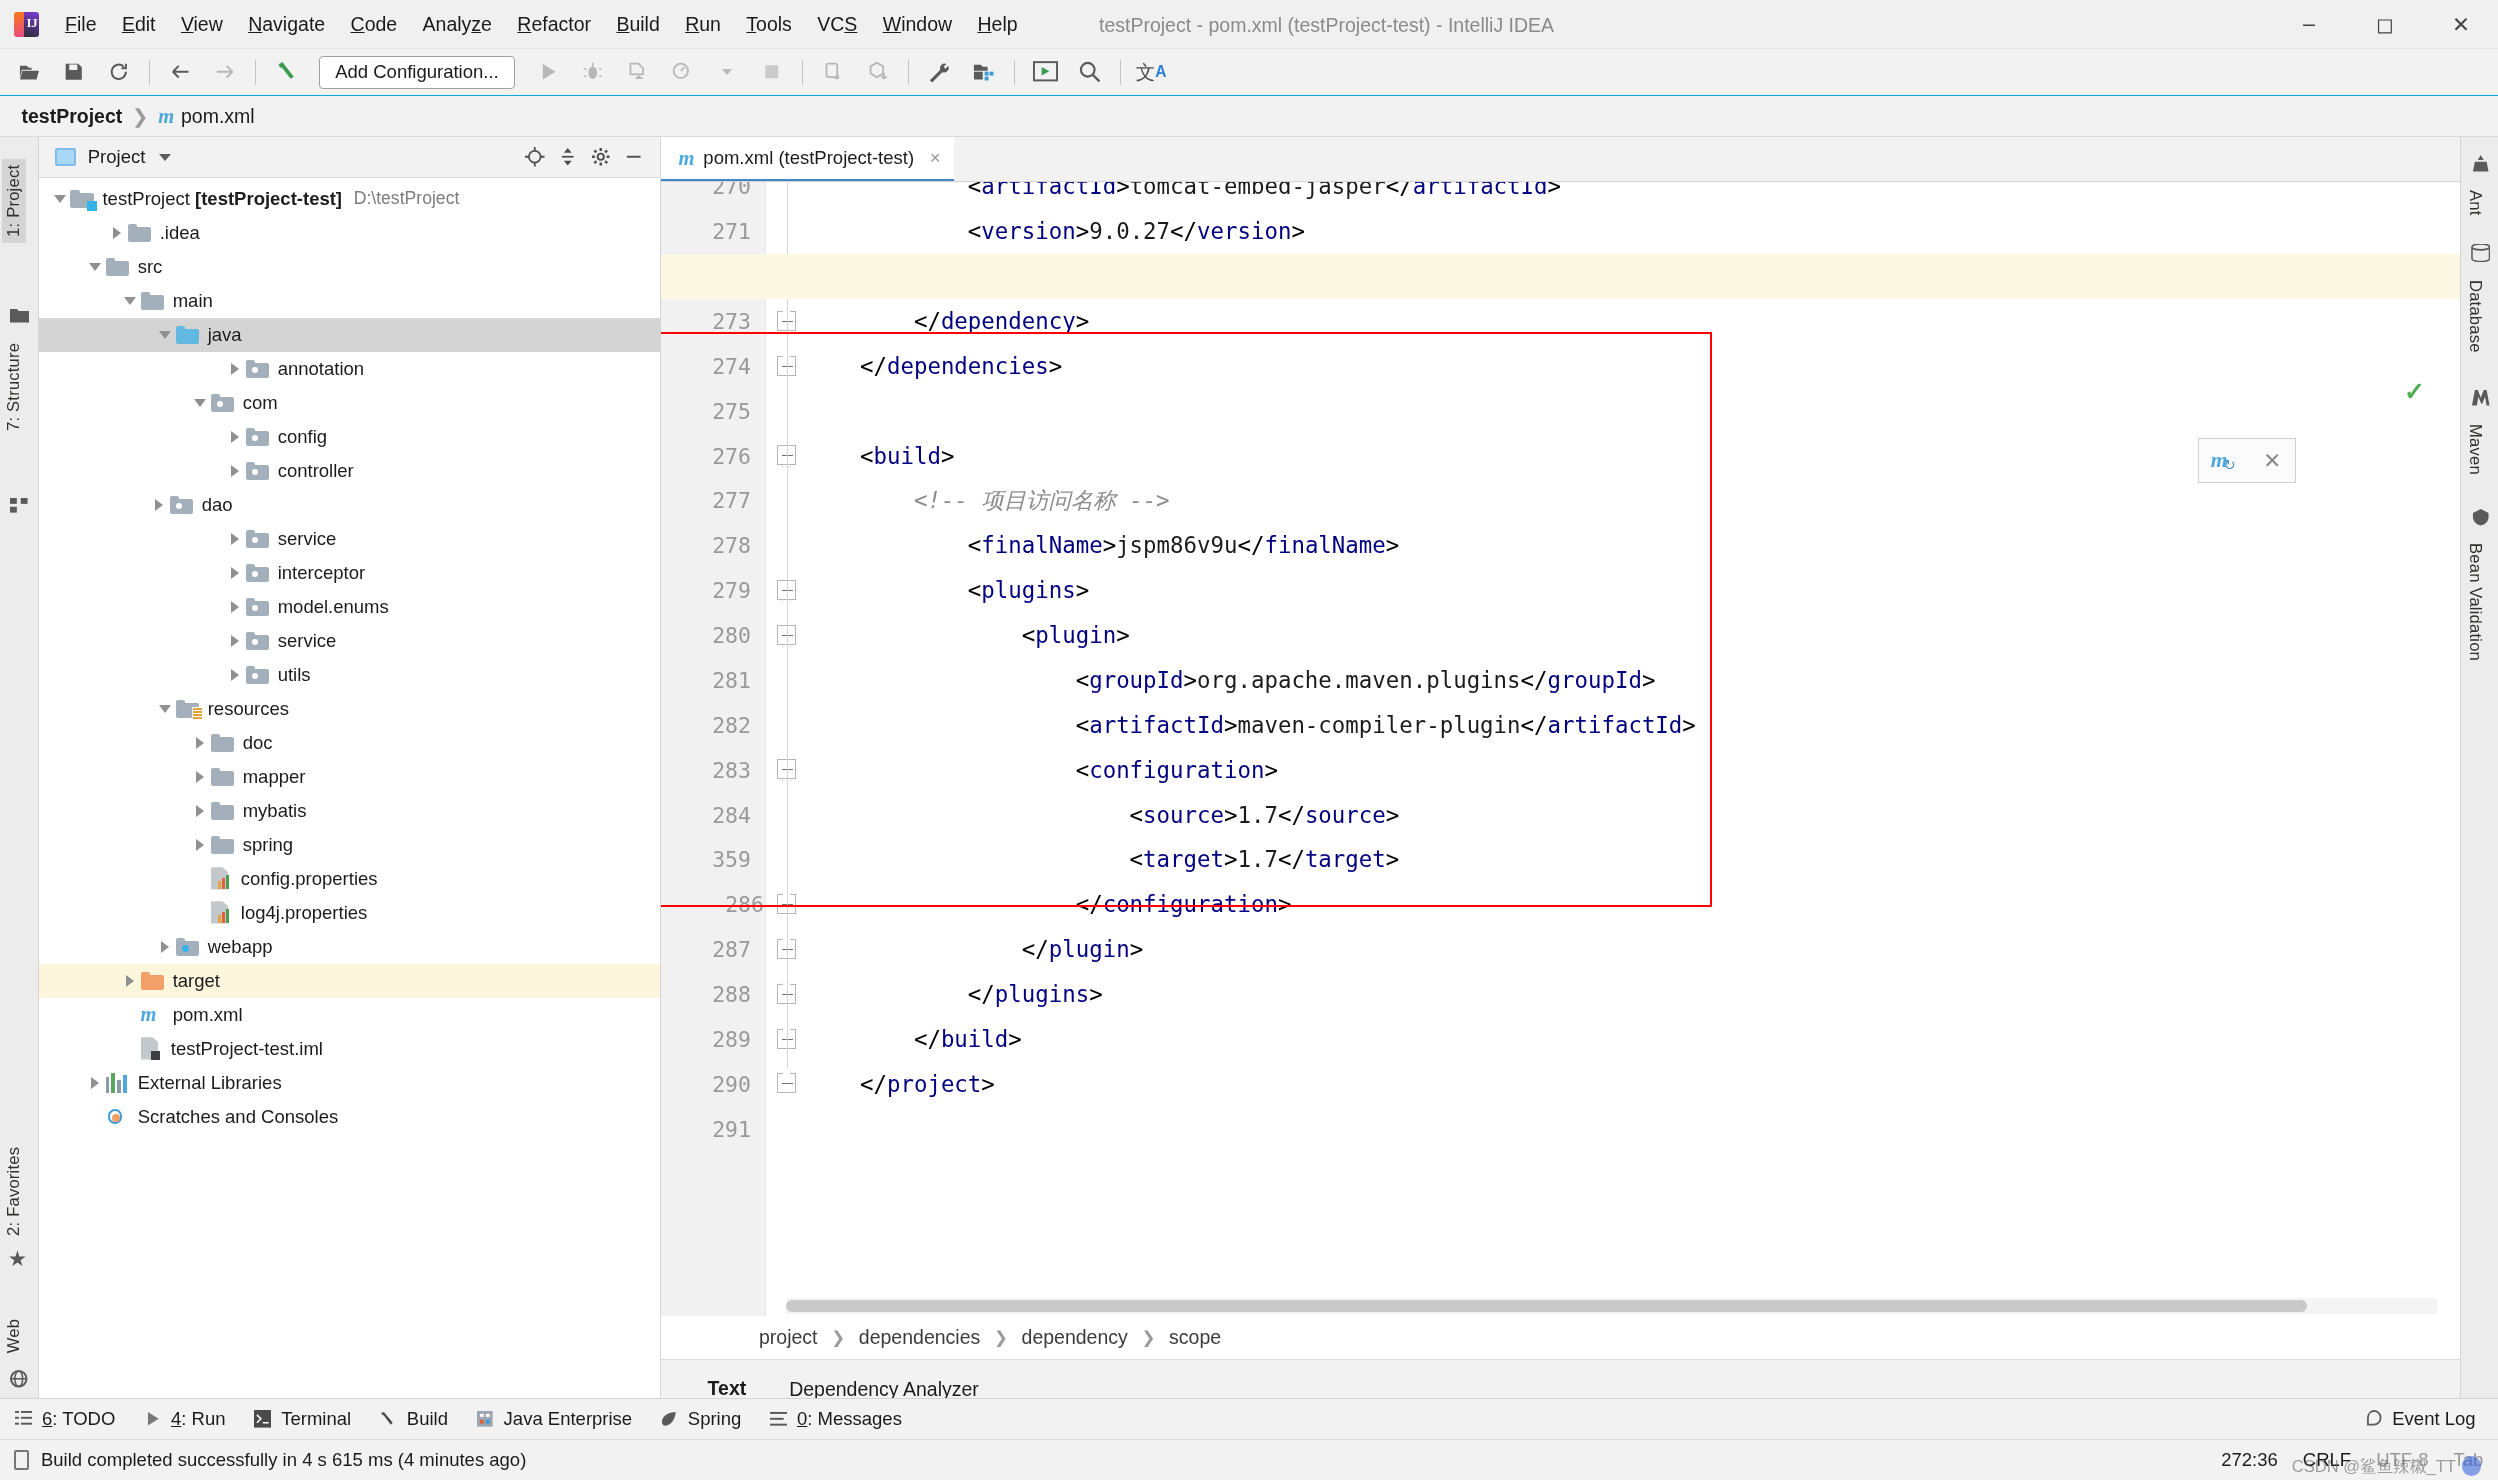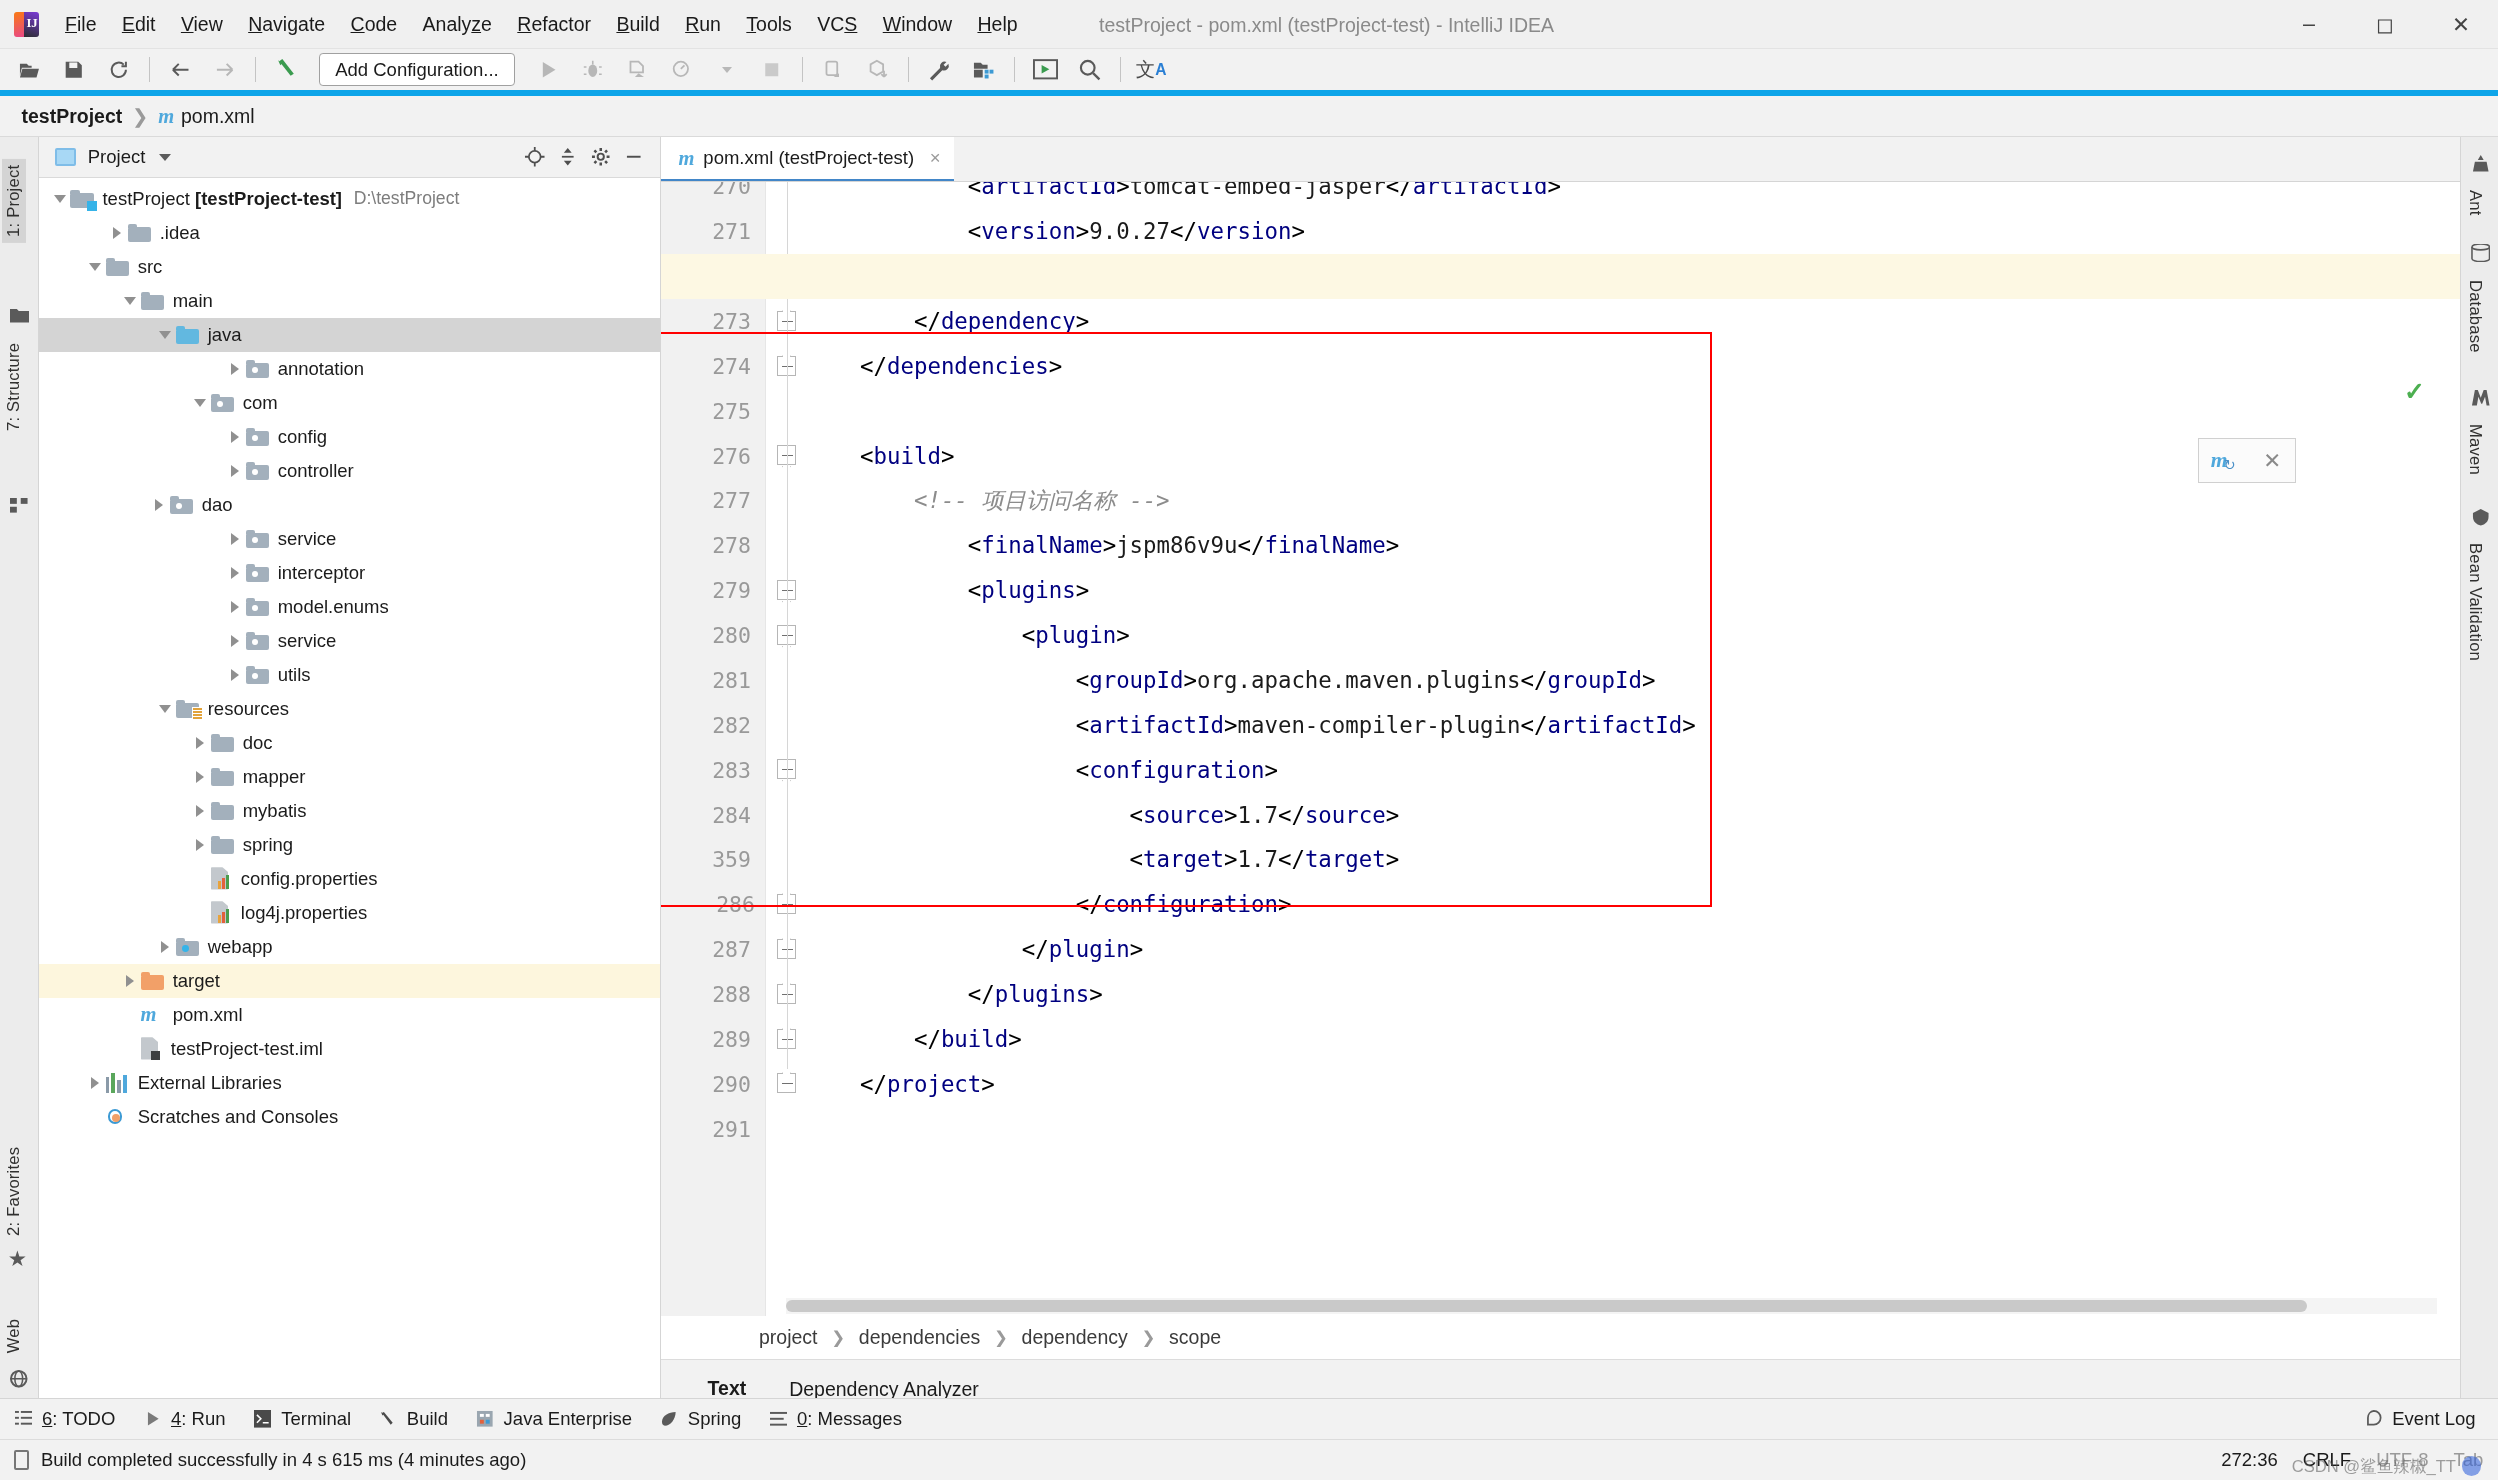--- a/index.html
+++ b/index.html
@@ -34,21 +34,21 @@
     position: absolute; left: 1099px; top: 13.7px;
     font-size: 19.5px; color: #8a8a8a; white-space: nowrap;
   }
   .win-buttons { position: absolute; right: 0; top: 0; height: 49px; display: flex; }
   .win-btn { width: 76px; height: 49px; display:flex; align-items:center; justify-content:center; font-size: 21.5px; color:#444; }
 
   
   .toolbar {
     position: absolute; left: 0; top: 49px; width: 2499px; height: 47px;
     background: #f2f2f2; display: flex; align-items: center;
-    border-bottom: 6px solid #0ea5e9;
+    border-bottom: 1px solid #0ea5e9;
   }
   .tb-ico {
     width: 39px; height: 39px; margin: 0 2.9px;
     display: flex; align-items: center; justify-content: center;
     color: #5a5a5a; font-size: 19.5px; position: relative;
   }
   .tb-ico:first-child { margin-left: 9.8px; }
   .tb-sep { width: 1px; height: 25px; background: #c4c4c4; margin: 0 7.8px; }
   .cfg-box {
     height: 33px; border: 1px solid #a0a0a0; border-radius: 3.9px; background: #fff;
@@ -823,21 +823,21 @@
           <div class="lnum" style="top: 252px; left: 0px;">276</div>
           <div class="lnum" style="top: 296px; left: 0px;">277</div>
           <div class="lnum" style="top: 341px; left: 0px;">278</div>
           <div class="lnum" style="top: 386px; left: 0px;">279</div>
           <div class="lnum" style="top: 431px; left: 0px;">280</div>
           <div class="lnum" style="top: 476px; left: 0px;">281</div>
           <div class="lnum" style="top: 521px; left: 0px;">282</div>
           <div class="lnum" style="top: 566px; left: 0px;">283</div>
           <div class="lnum" style="top: 611px; left: 0px;">284</div>
           <div class="lnum" style="top: 655px; left: 0px;">359</div>
-          <div class="lnum" style="top: 700px; left: 4px;">286</div>
+          <div class="lnum" style="top: 700px; left: 13px;">286</div>
           <div class="lnum" style="top: 745px; left: 0px;">287</div>
           <div class="lnum" style="top: 790px; left: 0px;">288</div>
           <div class="lnum" style="top: 835px; left: 0px;">289</div>
           <div class="lnum" style="top: 880px; left: 0px;">290</div>
           <div class="lnum" style="top: 925px; left: 0px;">291</div>
         </div>
       <div class="fold-col">
           <div class="foldm topcap" style="top: 129px; left: 10.7px;">
             <div class="box"></div>
             <div class="cap"></div>

